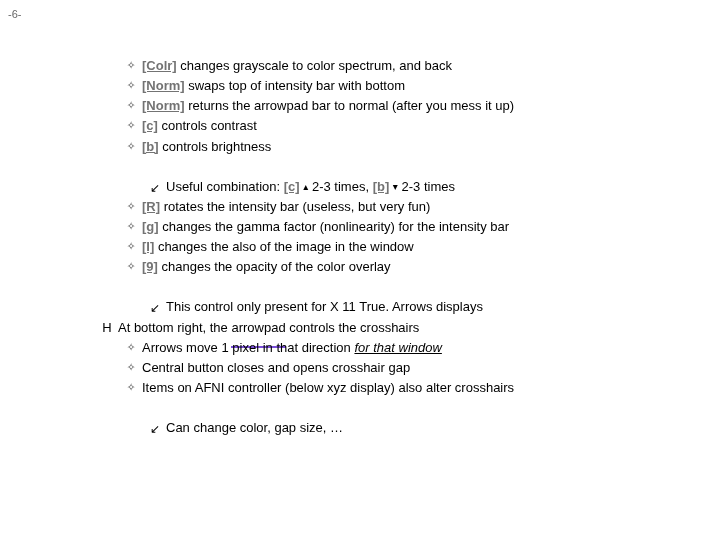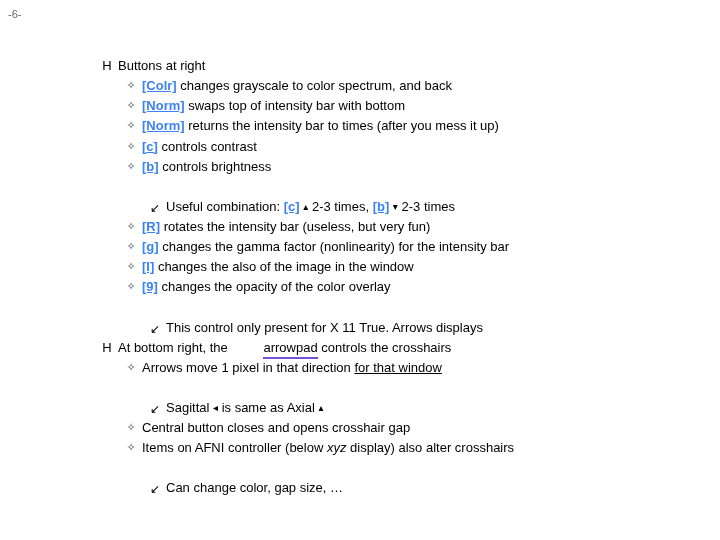--- a/index.html
+++ b/index.html
@@ -35,59 +35,55 @@
     width: 14px;
     text-align: center;
     vertical-align: baseline;
     font-style: normal;
     margin-right: 4px;
   }
   .b0 { font-family: Wingdings, sans-serif; }
   .b1 { color: #444; font-size: 11px; position: relative; top: -1px; }
   .b2 { font-size: 12px; position: relative; top: 1px; }
   .btn {
-    color: #3b82f6;
+    color: #737373;
     font-weight: bold;
     text-decoration: underline;
   }
   .uuline {
     border-bottom: 2px solid #7a4fd8;
-    padding-bottom: 2px;
-    margin-left: 32px;
+    padding-bottom: 11px;
   }
-  .uline { text-decoration: underline; }
+  .uline { text-decoration: underline; font-style: italic; }
   .tri {
     display: inline-block;
     font-size: 10px;
     position: relative;
     top: -1px;
   }
-  .ital { font-style: italic; }
+  .ital { }
 </style>
 </head>
 <body>
 
 <div class="page-num">-6-</div>
 
 <div class="content">
 
-  <div class="row lvl0">
-    <span class="b0">H</span><span>Buttons at right</span>
-  </div>
 
   <div class="row lvl1">
     <span class="b1">✧</span><span class="btn">[Colr]</span><span> changes grayscale to color spectrum, and back</span>
   </div>
 
   <div class="row lvl1">
     <span class="b1">✧</span><span class="btn">[Norm]</span><span> swaps top of intensity bar with bottom</span>
   </div>
 
   <div class="row lvl1">
-    <span class="b1">✧</span><span class="btn">[Norm]</span><span> returns the intensity bar to times (after you mess it up)</span>
+    <span class="b1">✧</span><span class="btn">[Norm]</span><span> returns the arrowpad bar to normal (after you mess it up)</span>
   </div>
 
   <div class="row lvl1">
     <span class="b1">✧</span><span class="btn">[c]</span><span> controls contrast</span>
   </div>
 
   <div class="row lvl1">
     <span class="b1">✧</span><span class="btn">[b]</span><span> controls brightness</span>
   </div>
 
@@ -116,23 +112,20 @@
   </div>
 
   <div class="row lvl0">
     <span class="b0">H</span><span>At bottom right, the </span><span class="uuline">arrowpad</span><span> controls the crosshairs</span>
   </div>
 
   <div class="row lvl1">
     <span class="b1">✧</span><span>Arrows move 1 pixel in that direction </span><span class="uline">for that window</span>
   </div>
 
-  <div class="row lvl2">
-    <span class="b2">↙</span><span>Sagittal </span><span class="tri">◂</span><span> is same as Axial </span><span class="tri">▴</span>
-  </div>
 
   <div class="row lvl1">
     <span class="b1">✧</span><span>Central button closes and opens crosshair gap</span>
   </div>
 
   <div class="row lvl1">
     <span class="b1">✧</span><span>Items on AFNI controller (below </span><span class="ital">xyz</span><span> display) also alter crosshairs</span>
   </div>
 
   <div class="row lvl2">

